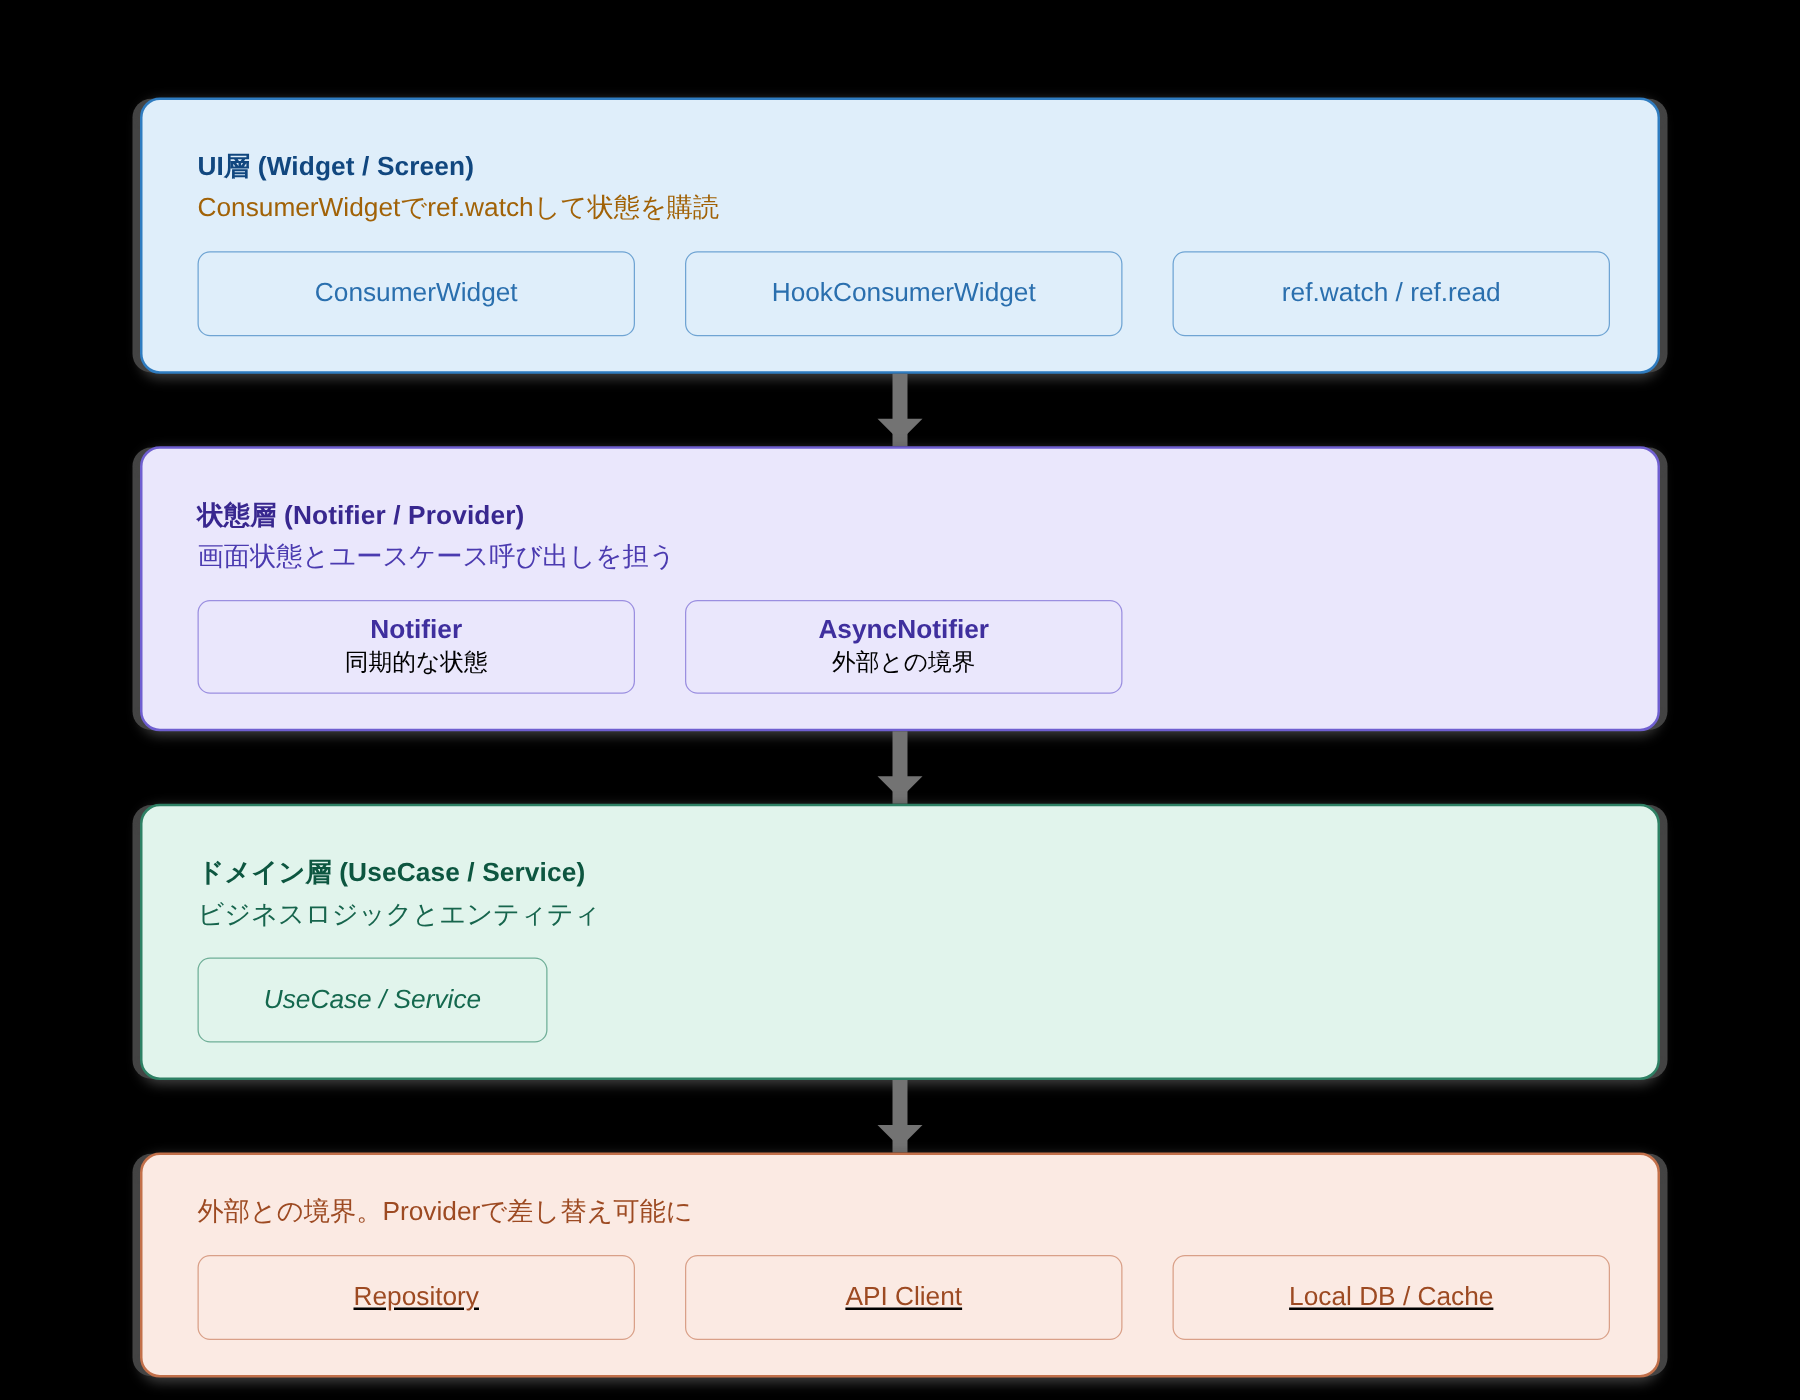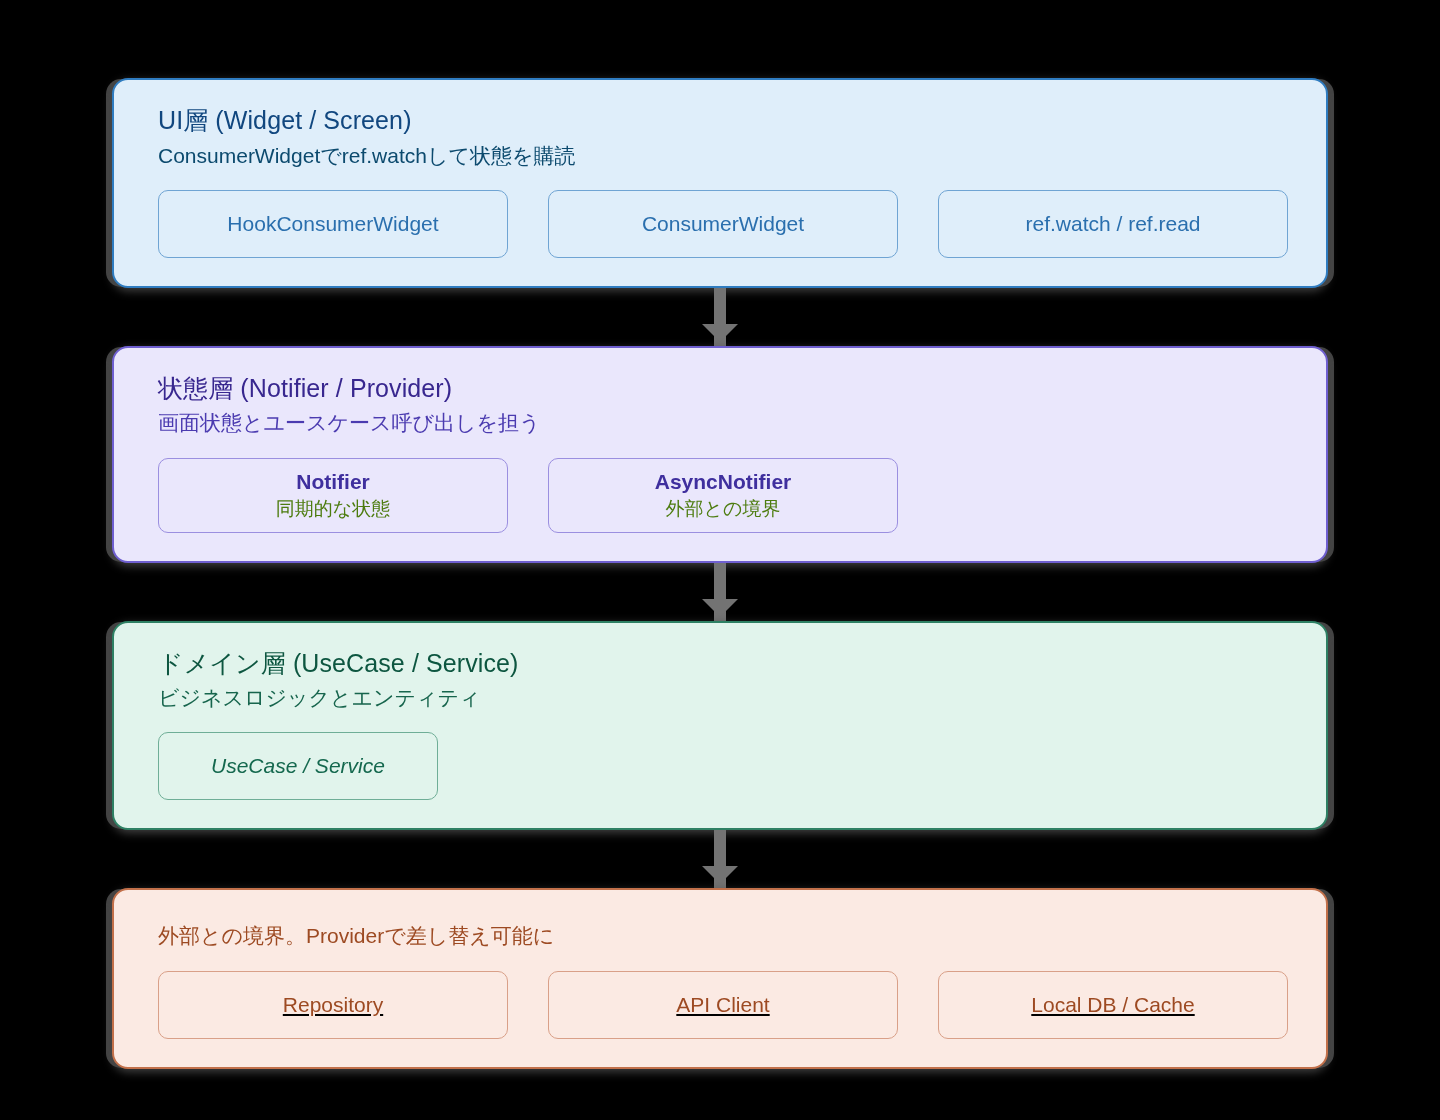--- a/index.html
+++ b/index.html
@@ -28,25 +28,26 @@
     border-radius: 16px;
     border-width: 2px;
     border-style: solid;
     padding: 26px 38px 28px 44px;
     box-shadow: 0 3px 10px rgba(70,70,70,0.95),
                 -7px 0 0 -1px rgba(80,80,80,0.85),
                 7px 0 0 -1px rgba(80,80,80,0.85);
   }
 
   .layer-title {
-    font-size: 25px;
-    font-weight: normal;
+    font-size: 21px;
+    font-weight: bold;
     letter-spacing: 0.1px;
     line-height: 1.18;
     white-space: nowrap;
+    margin-top: 16px;
   }
 
   .layer-desc {
     font-size: 21px;
     font-weight: normal;
     line-height: 1.3;
     margin-top: 6px;
     white-space: nowrap;
   }
 
@@ -116,31 +117,31 @@
     width: 0;
     height: 0;
     border-left: 18px solid transparent;
     border-right: 18px solid transparent;
     border-top: 18px solid #737373;
   }
 
   
   .layer.ui          { background: #dfeefa; border-color: #2f7cc0; }
   .layer.ui .layer-title { color: #11477f; }
-  .layer.ui .layer-desc  { color: #0c4a6e; }
+  .layer.ui .layer-desc  { color: #a16207; }
   .layer.ui .chip        { border-color: #6fa4d3; }
   .layer.ui .chip-label  { color: #2a6fae; }
 
   
   .layer.state          { background: #eae7fc; border-color: #6f5fd0; }
   .layer.state .layer-title { color: #38278f; }
   .layer.state .layer-desc  { color: #4b3bb0; }
   .layer.state .chip        { border-color: #9b8fe0; }
   .layer.state .chip-label  { color: #3f2f9e; }
-  .layer.state .chip-sub    { color: #4d7c0f; }
+  .layer.state .chip-sub    { color: #000000; }
 
   
   .layer.domain          { background: #e1f4ec; border-color: #2e8064; }
   .layer.domain .layer-title { color: #0d5640; }
   .layer.domain .layer-desc  { color: #17654d; }
   .layer.domain .chip        { border-color: #6fae97; }
   .layer.domain .chip-label  { color: #14684e; }
 
   
   .layer.data          { background: #fbeae3; border-color: #c2704a; }
@@ -151,24 +152,24 @@
 </style>
 </head>
 <body>
 
 <div id="diagram">
     <div class="layer ui">
       <div class="layer-title">UI層 (Widget / Screen)</div>
       <div class="layer-desc">ConsumerWidgetでref.watchして状態を購読</div>
       <div class="chip-row">
         <div class="chip">
+          <div class="chip-label">ConsumerWidget</div>
+        </div>
+        <div class="chip">
           <div class="chip-label">HookConsumerWidget</div>
-        </div>
-        <div class="chip">
-          <div class="chip-label">ConsumerWidget</div>
         </div>
         <div class="chip">
           <div class="chip-label">ref.watch / ref.read</div>
         </div>
       </div>
     </div>
     <div class="connector">
       <div class="shaft"></div>
       <div class="head"></div>
     </div>

